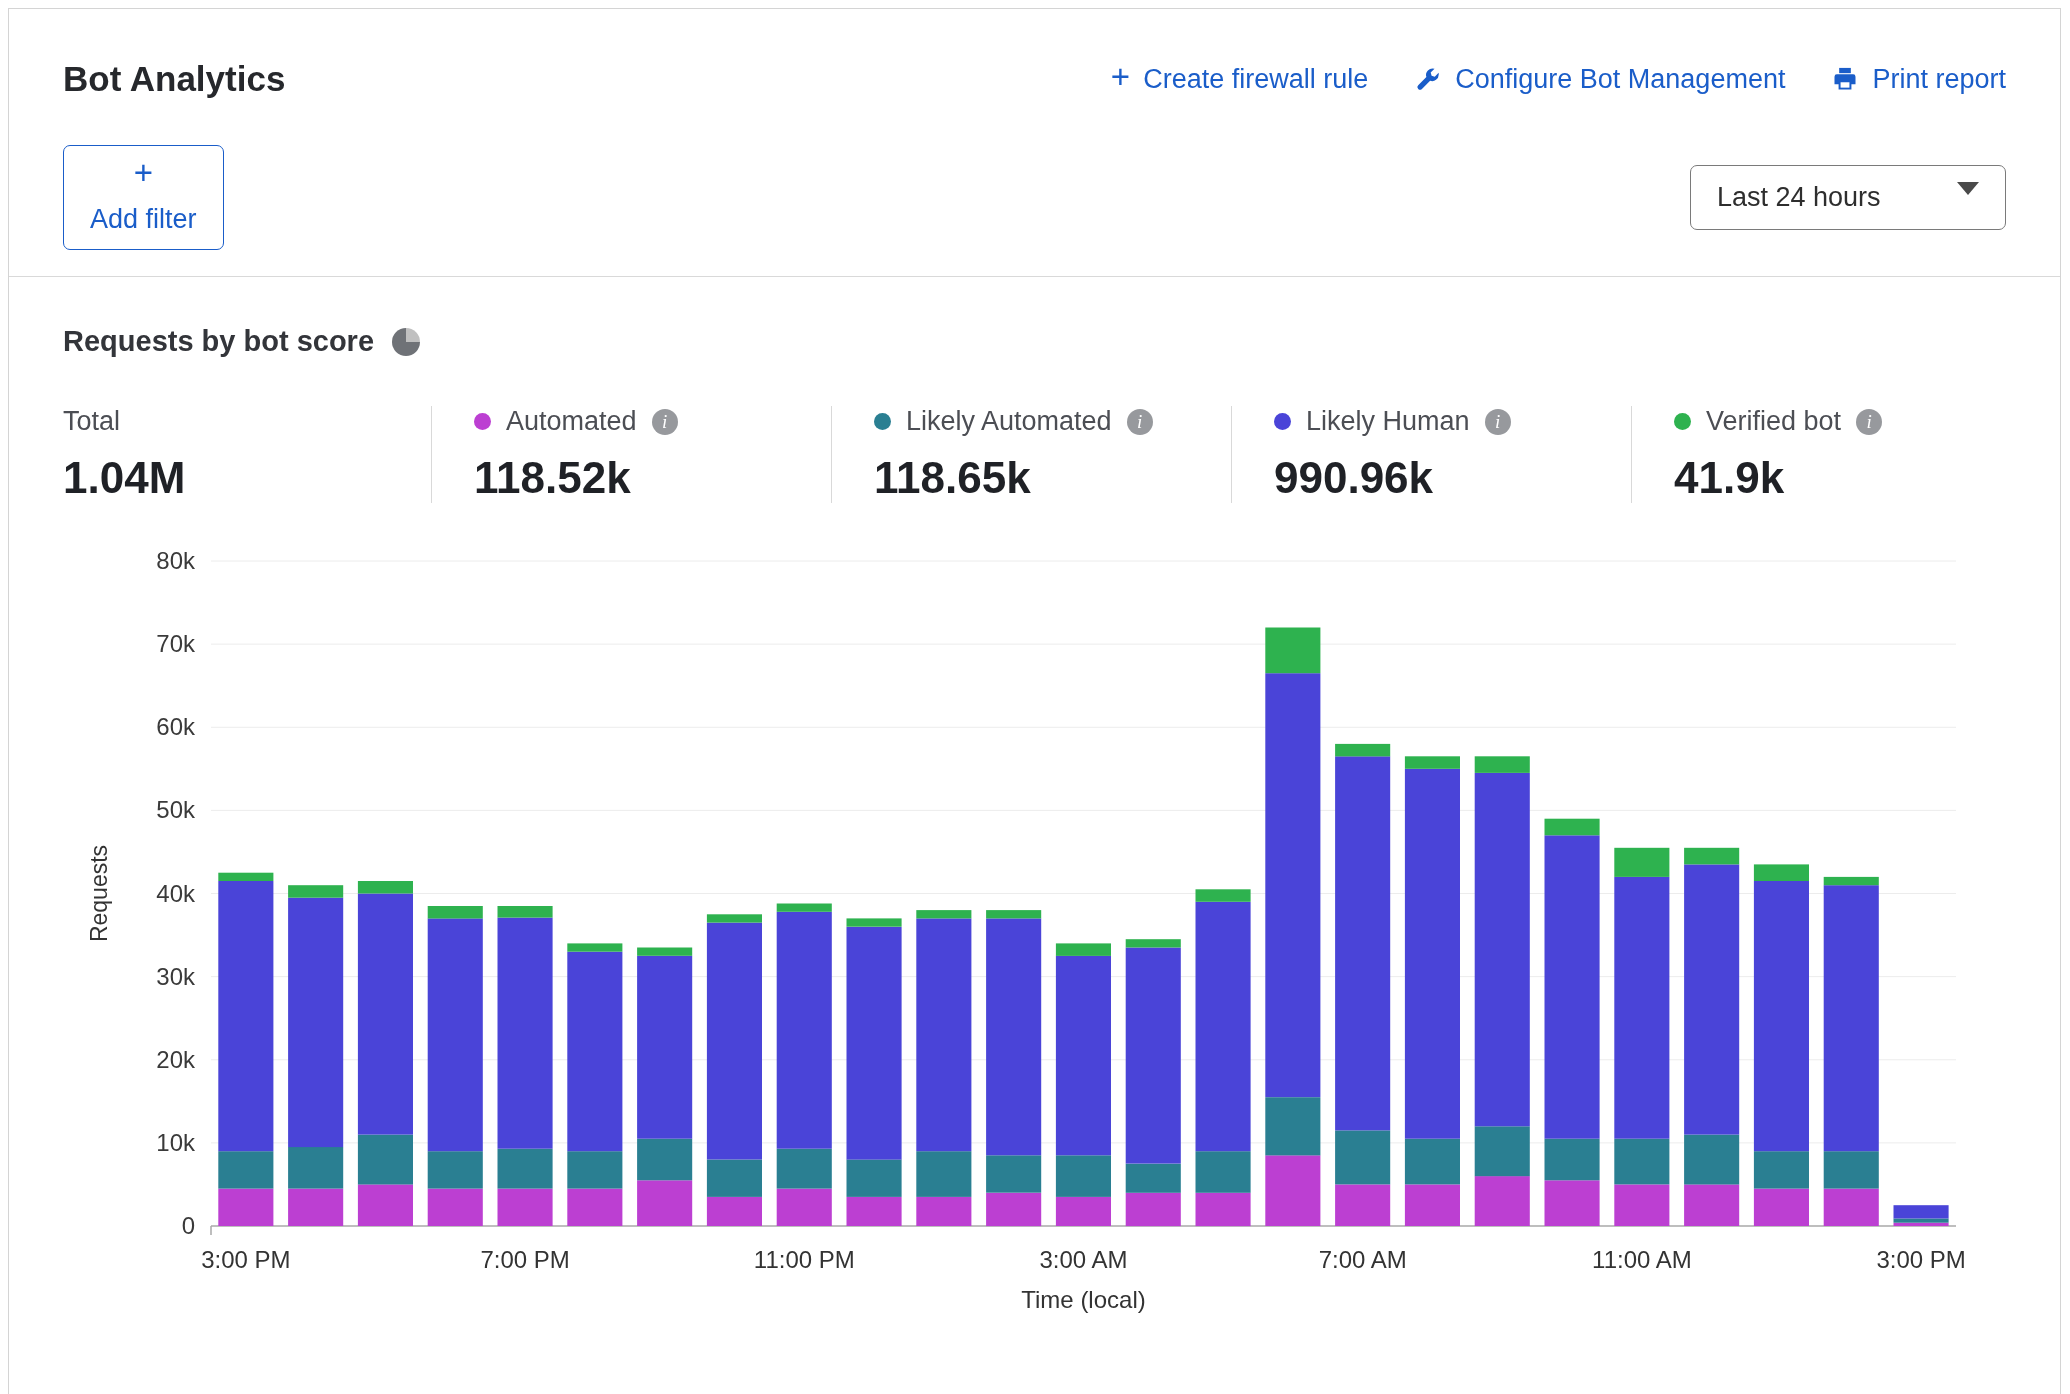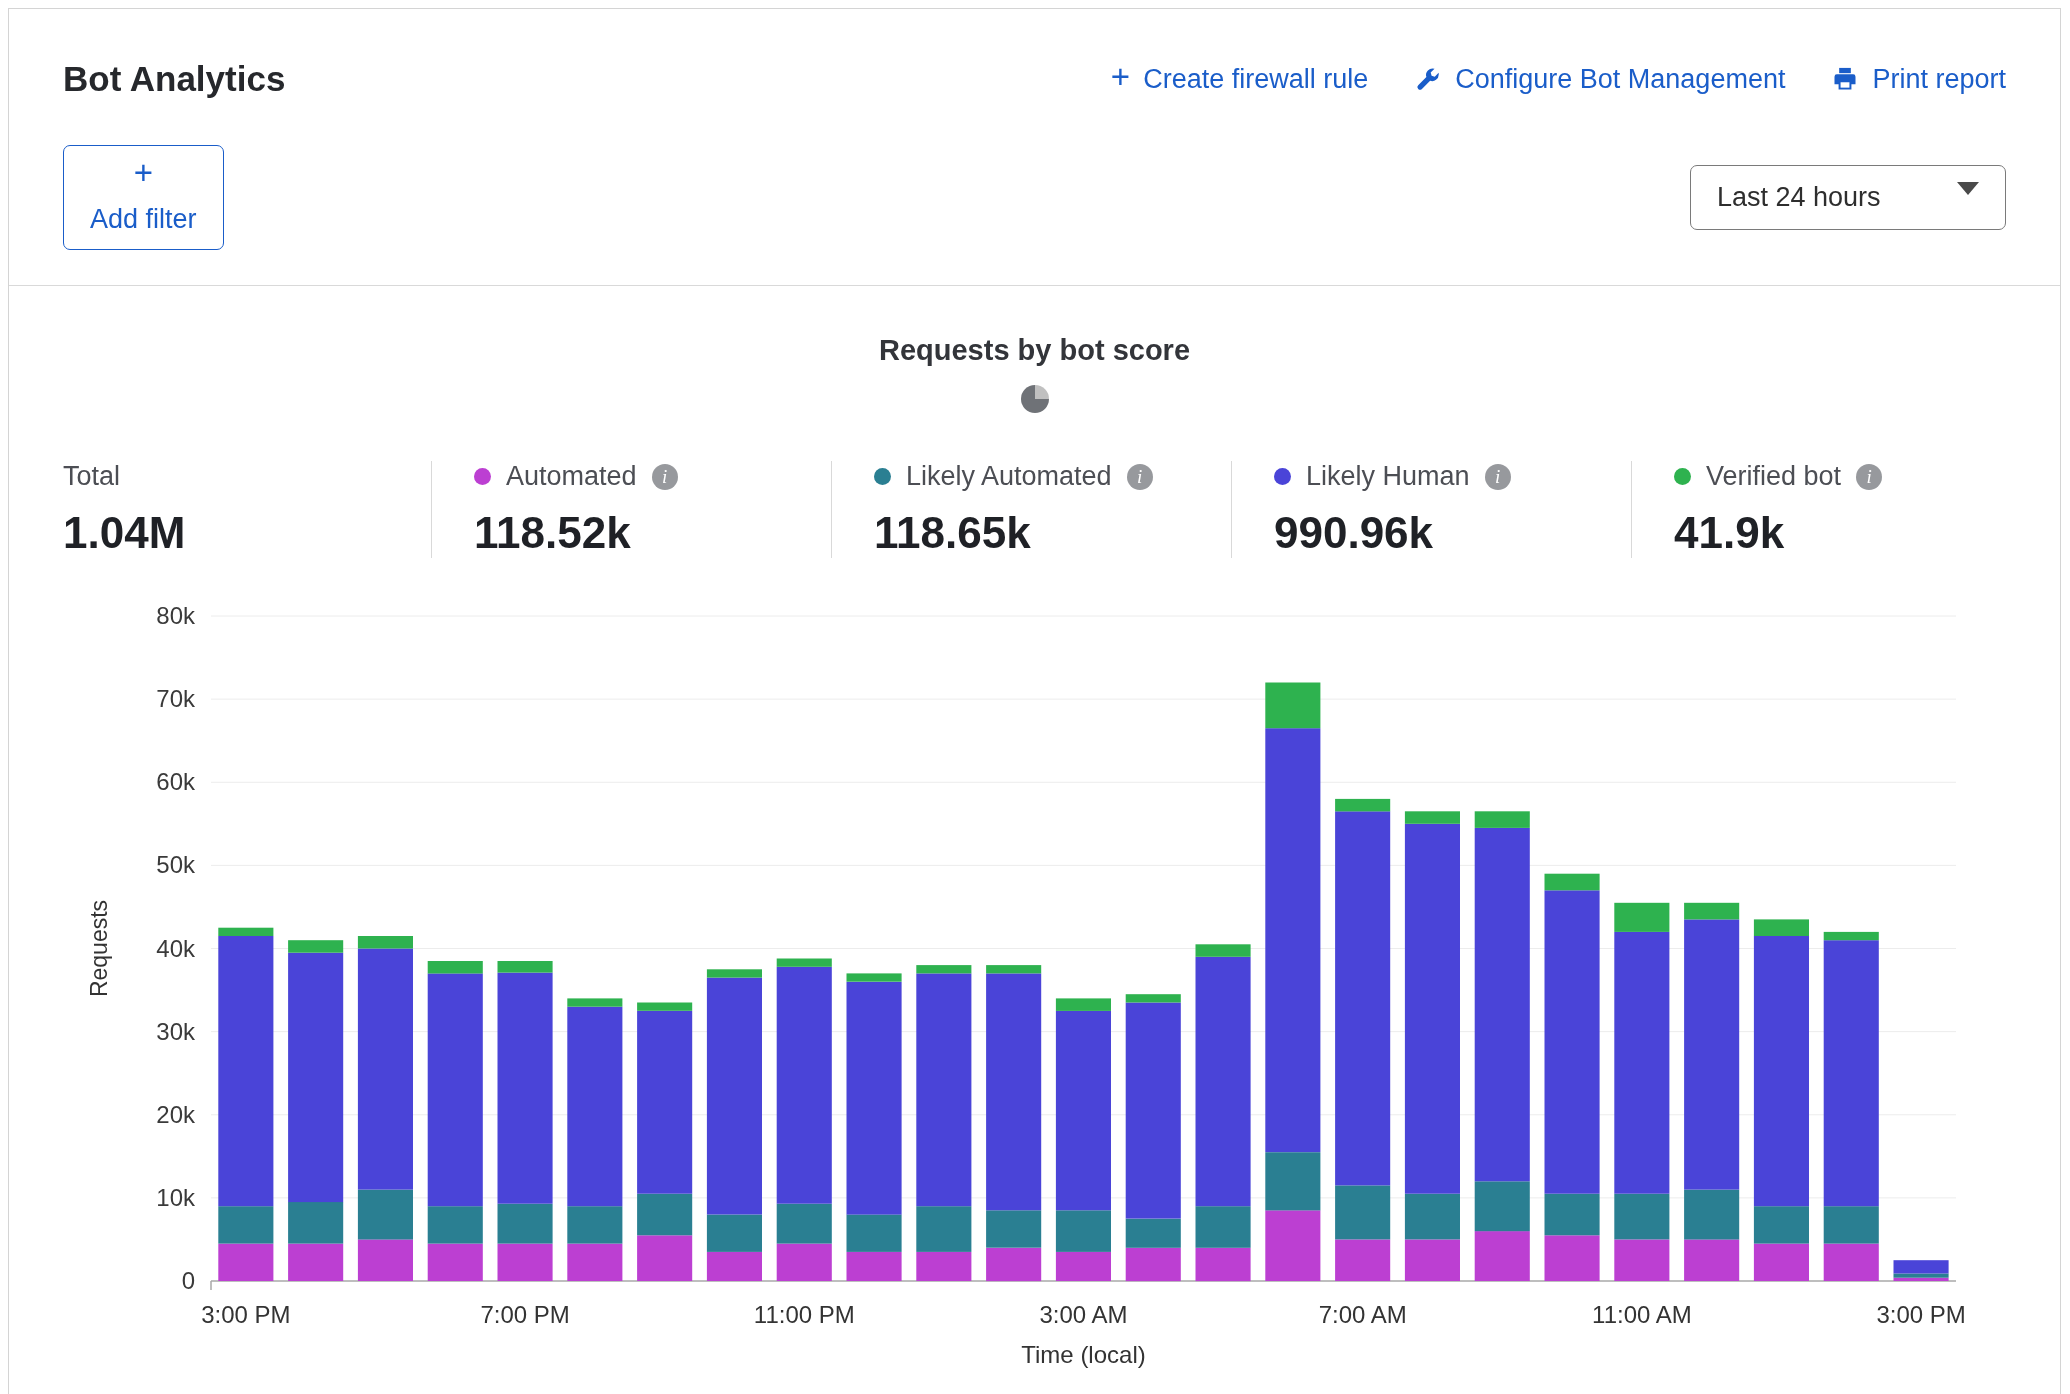--- a/index.html
+++ b/index.html
@@ -2,42 +2,42 @@
 <html><head>
 <meta charset="utf-8">
 <style>
   * { box-sizing: border-box; margin: 0; padding: 0; }
   html, body { width: 2070px; height: 1394px; background: #fff; overflow: hidden;
                font-family: "Liberation Sans", sans-serif; color: #26282c; }
   .card { position: absolute; top: 8px; left: 8px; width: 2053px; height: 1386px;
           border: 1px solid #d4d4d4; border-bottom: none; background: #fff; }
 
   
-  .header-section { padding: 50px 54px 35px 54px; border-bottom: 1px solid #d9d9d9; }
+  .header-section { padding: 50px 54px 26px 54px; border-bottom: 1px solid #d9d9d9; }
   .title-row { display: flex; justify-content: space-between; align-items: center; }
   h1 { font-size: 35px; font-weight: 700; color: #26282c; }
   .actions { display: flex; gap: 46px; align-items: center; }
   .action-link { display: inline-flex; gap: 13px; align-items: center; color: #1a5dc9;
                  font-size: 27px; text-decoration: none; cursor: pointer; }
   .plus-glyph::before { content: "+"; font-size: 33px; line-height: 24px; font-weight: 400; }
   .icon-svg { display: inline-flex; align-items: center; }
 
   .filter-row { display: flex; justify-content: space-between; align-items: center; margin-top: 46px; }
   .add-filter { display: inline-flex; gap: 13px; align-items: center; background: #fff;
                 border: 1px solid #1a5dc9; border-radius: 7px; padding: 14px 26px;
                 color: #1a5dc9; font-size: 27px; font-family: inherit; cursor: pointer; flex-direction: column; }
   .dropdown { display: flex; justify-content: space-between; align-items: flex-start; width: 316px;
               border: 1px solid #7a7a7a; border-radius: 7px; padding: 16px 26px;
               font-size: 27px; color: #2e2e2e; background: #fff; cursor: pointer; }
   .caret { width: 0; height: 0; border-left: 11px solid transparent;
            border-right: 11px solid transparent; border-top: 13px solid #4a4a4a; }
 
   
   .chart-section { padding: 48px 54px 0 54px; }
-  .section-title-row { display: flex; align-items: center; gap: 18px; flex-direction: column; }
+  .section-title-row { display: flex; align-items: center; gap: 18px; }
   h2 { font-size: 29px; font-weight: 700; color: #33353a; }
   .pie-icon { width: 28px; height: 28px; border-radius: 50%;
               background: conic-gradient(#c0c0c0 0 88deg, #6f7277 88deg 360deg); }
 
   .stats { display: flex; margin-top: 48px; }
   .stat { padding-left: 42px; border-left: 1px solid #d9d9d9; width: 400px; }
   .stat-total { padding-left: 0; border-left: none; width: 368px; }
   .stat:last-child { width: auto; padding-right: 0; }
   .stat-label { display: flex; align-items: center; gap: 15px; font-size: 27px; color: #4c4e54; }
   .legend-dot { width: 17px; height: 17px; border-radius: 50%; flex: none; }

